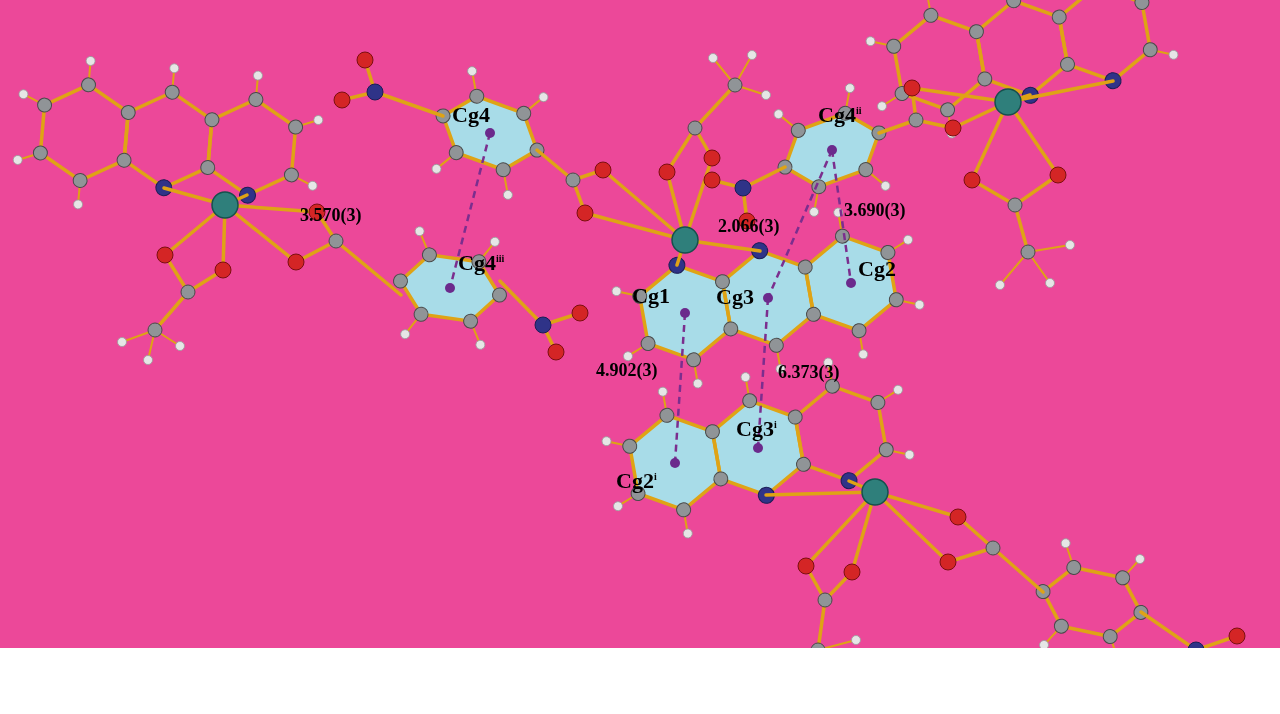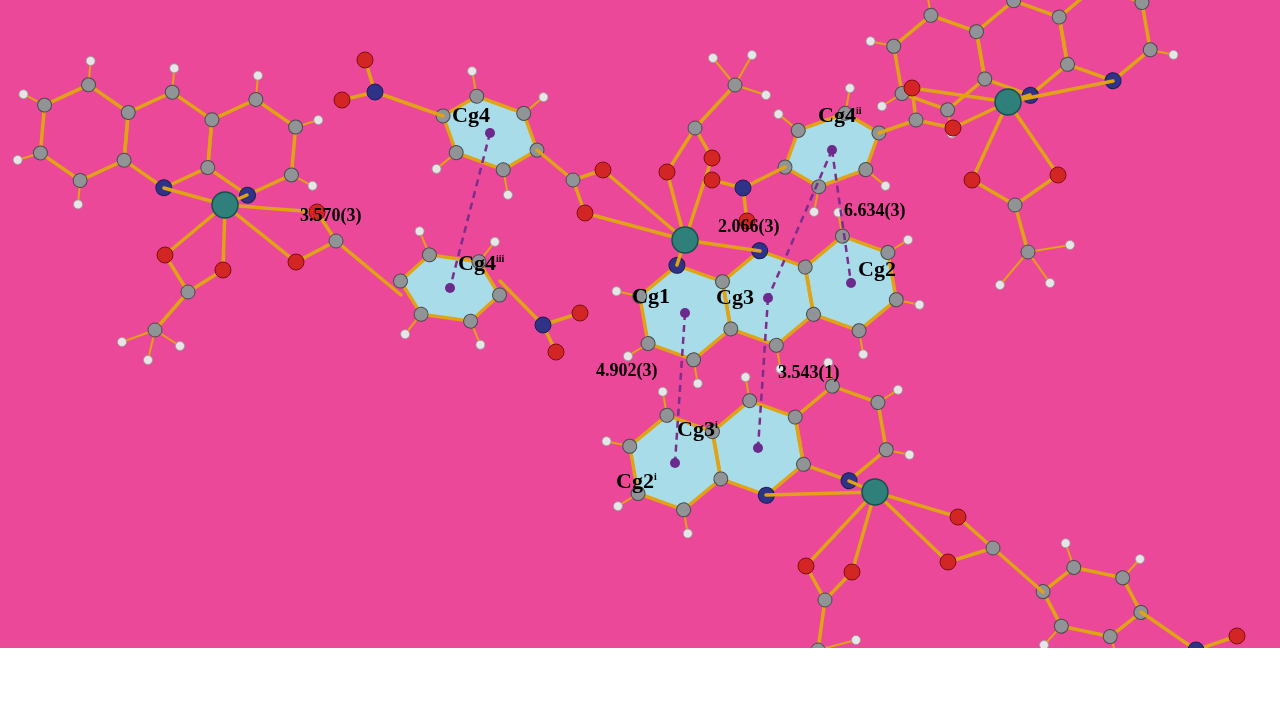--- a/index.html
+++ b/index.html
@@ -289,21 +289,21 @@
     <circle class="centroid" r="5" cx="675" cy="463"></circle>
   </g>
 </svg>
 
 <div class="cg-label" style="left:452px;top:102px"><span>Cg4</span></div>
 <div class="cg-label" style="left:458px;top:250px"><span>Cg4</span><sup>iii</sup></div>
 <div class="cg-label" style="left:818px;top:102px"><span>Cg4</span><sup>ii</sup></div>
 <div class="cg-label" style="left:632px;top:283px"><span>Cg1</span></div>
 <div class="cg-label" style="left:716px;top:284px"><span>Cg3</span></div>
 <div class="cg-label" style="left:858px;top:256px"><span>Cg2</span></div>
-<div class="cg-label" style="left:677px;top:416px"><span>Cg3</span><sup>i</sup></div>
+<div class="cg-label" style="left:736px;top:416px"><span>Cg3</span><sup>i</sup></div>
 <div class="cg-label" style="left:616px;top:468px"><span>Cg2</span><sup>i</sup></div>
 
 <div class="dist-label" style="left:300px;top:205px">3.570(3)</div>
 <div class="dist-label" style="left:718px;top:216px">2.066(3)</div>
-<div class="dist-label" style="left:844px;top:200px">6.634(3)</div>
+<div class="dist-label" style="left:844px;top:200px">3.690(3)</div>
 <div class="dist-label" style="left:596px;top:360px">4.902(3)</div>
-<div class="dist-label" style="left:778px;top:362px">3.543(1)</div>
+<div class="dist-label" style="left:778px;top:362px">6.373(3)</div>
 </div>
 
 </body></html>

